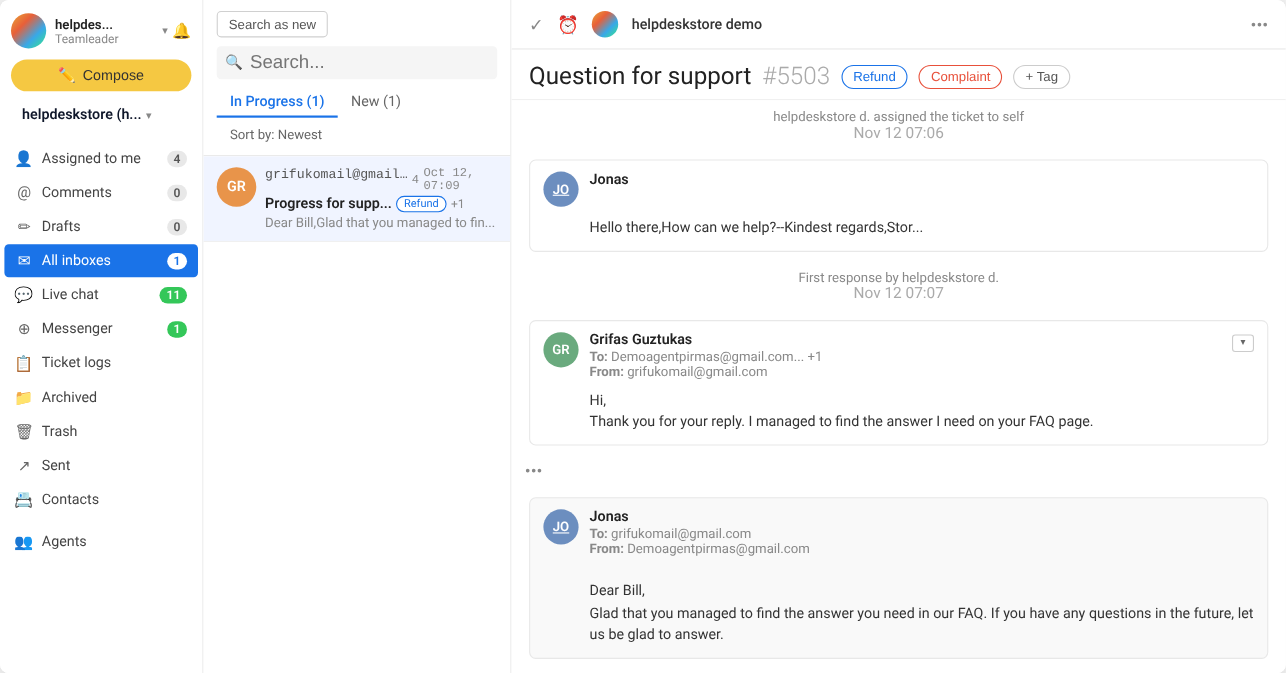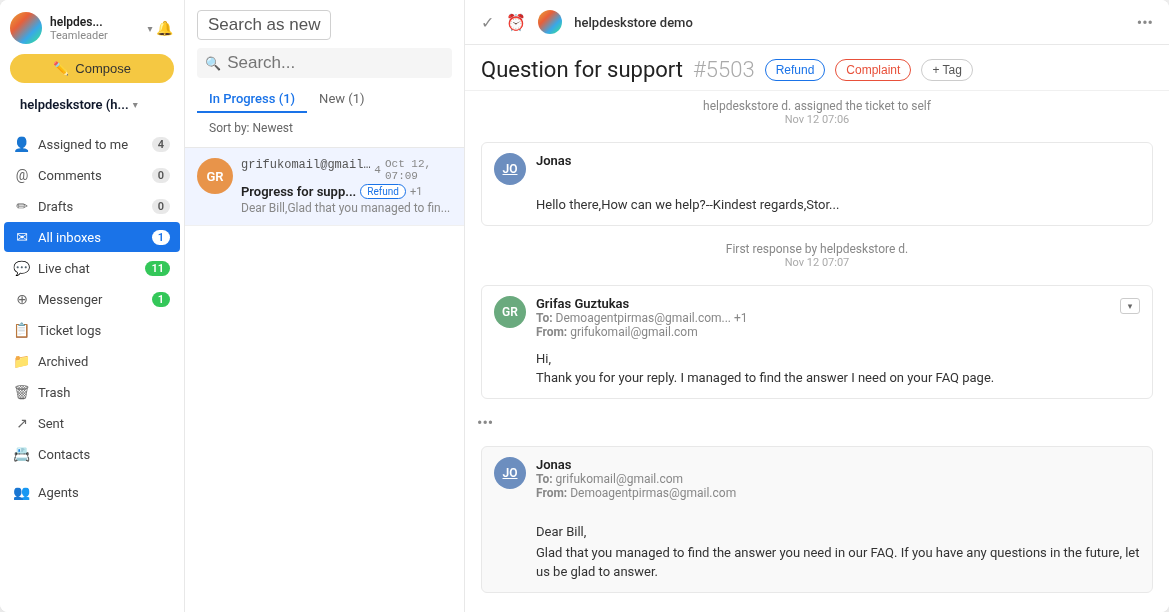--- a/index.html
+++ b/index.html
@@ -31,21 +31,21 @@
     .nav-item.active .nav-icon { color: #fff; }
     .nav-item.active .nav-badge { background: #fff; color: #1a73e8; }
     .nav-icon { width: 16px; height: 16px; display: flex; align-items: center; justify-content: center; color: #666; font-size: 14px; flex-shrink: 0; }
     .nav-label { flex: 1; font-size: 13px; }
     .nav-badge { background: #e8e8e8; color: #555; border-radius: 10px; padding: 1px 6px; font-size: 11px; font-weight: 600; }
     .nav-badge.green { background: #34c759; color: #fff; }
 
     
     .conv-list { width: 280px; border-right: 1px solid #e8e8e8; display: flex; flex-direction: column; flex-shrink: 0; background: #fff; }
     .conv-list-header { padding: 10px 12px 6px; border-bottom: 1px solid #e8e8e8; }
-    .search-as-new-btn { background: #fff; border: 1px solid #d0d0d0; border-radius: 4px; padding: 4px 10px; font-size: 17px; color: #555; cursor: pointer; margin-bottom: 8px; }
+    .search-as-new-btn { background: #fff; border: 1px solid #d0d0d0; border-radius: 4px; padding: 4px 10px; font-size: 12px; color: #555; cursor: pointer; margin-bottom: 8px; }
     .search-box { display: flex; align-items: center; gap: 6px; background: #f5f5f5; border-radius: 4px; padding: 5px 8px; margin-bottom: 8px; }
     .search-icon { color: #999; font-size: 13px; }
     .search-input { border: none; background: transparent; font-size: 17px; color: #333; outline: none; flex: 1; }
     .conv-tabs { display: flex; gap: 0; margin-bottom: 4px; }
     .conv-tab { padding: 5px 12px; font-size: 13px; color: #666; cursor: pointer; border-bottom: 2px solid transparent; }
     .conv-tab.active { color: #1a73e8; border-bottom: 2px solid #1a73e8; font-weight: 500; }
     .sort-bar { padding: 4px 12px 6px; font-size: 12px; color: #666; }
     .conv-items { flex: 1; overflow-y: auto; }
     .conv-item { display: flex; gap: 8px; padding: 10px 12px; cursor: pointer; border-bottom: 1px solid #f0f0f0; }
     .conv-item.selected { background: #f0f4ff; }
@@ -77,21 +77,21 @@
     .ticket-num { font-size: 22px; color: #aaa; font-weight: 300; }
     .tag-btn { border-radius: 12px; padding: 3px 10px; font-size: 12px; cursor: pointer; }
     .tag-btn.refund { background: #fff; border: 1px solid #1a73e8; color: #1a73e8; }
     .tag-btn.complaint { background: #fff; border: 1px solid #e8503a; color: #e8503a; }
     .tag-btn.add { background: #fff; border: 1px solid #ccc; color: #555; }
 
     .messages-area { flex: 1; overflow-y: auto; padding: 0; }
 
     .system-msg { text-align: center; padding: 8px 16px; }
     .system-msg-text { font-size: 12px; color: #888; }
-    .system-msg-time { font-size: 11px; color: #aaa; text-align: center; }
+    .system-msg-time { font-size: 14px; color: #aaa; text-align: center; }
 
     .message-card { border: 1px solid #e8e8e8; border-radius: 6px; margin: 8px 16px; overflow: hidden; }
     .message-header { display: flex; align-items: flex-start; gap: 10px; padding: 10px 12px 6px; }
     .msg-avatar { width: 32px; height: 32px; border-radius: 50%; flex-shrink: 0; display: flex; align-items: center; justify-content: center; font-size: 12px; font-weight: 600; color: #fff; }
     .msg-avatar.blue-gray { background: #6c8ebf; text-decoration: underline; }
     .msg-avatar.green-gray { background: #6aaa7e; }
     .msg-sender-name { font-size: 13px; font-weight: 600; color: #222; }
     .msg-to { font-size: 12px; color: #888; }
     .msg-from { font-size: 12px; color: #888; }
     .msg-expand-btn { width: 20px; height: 16px; border: 1px solid #ccc; border-radius: 3px; display: flex; align-items: center; justify-content: center; font-size: 9px; color: #666; cursor: pointer; margin-top: 2px; }

